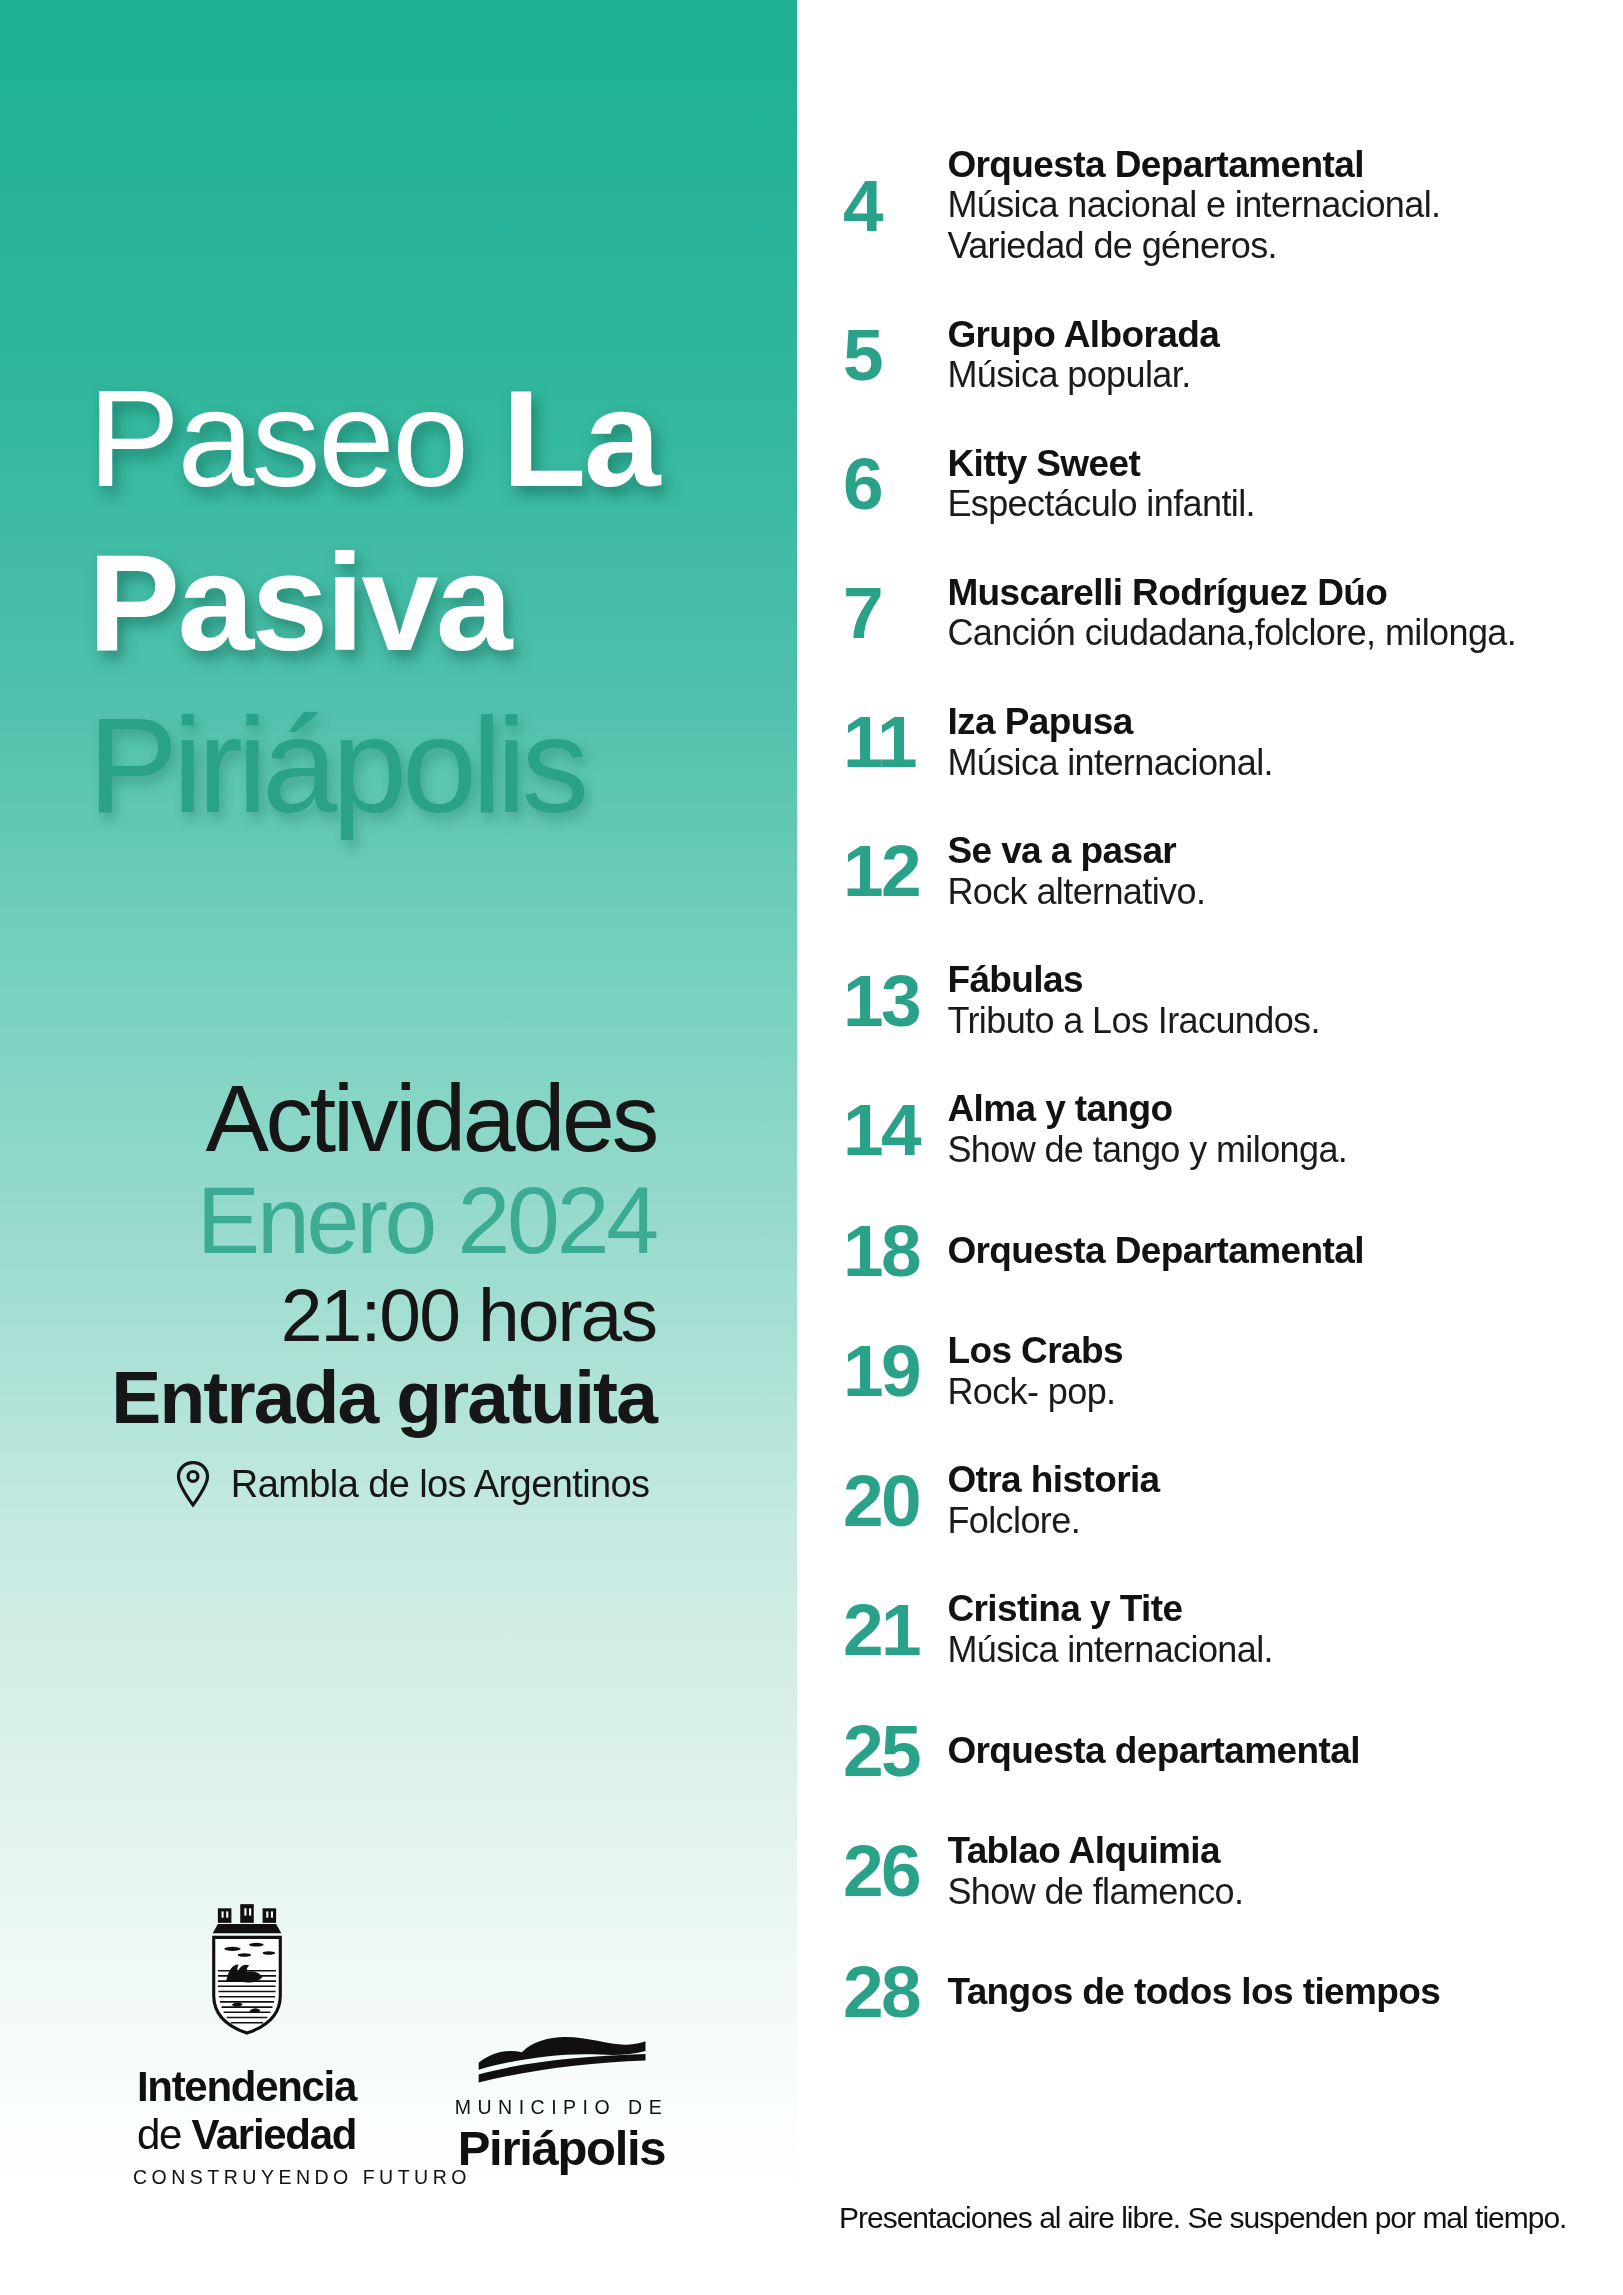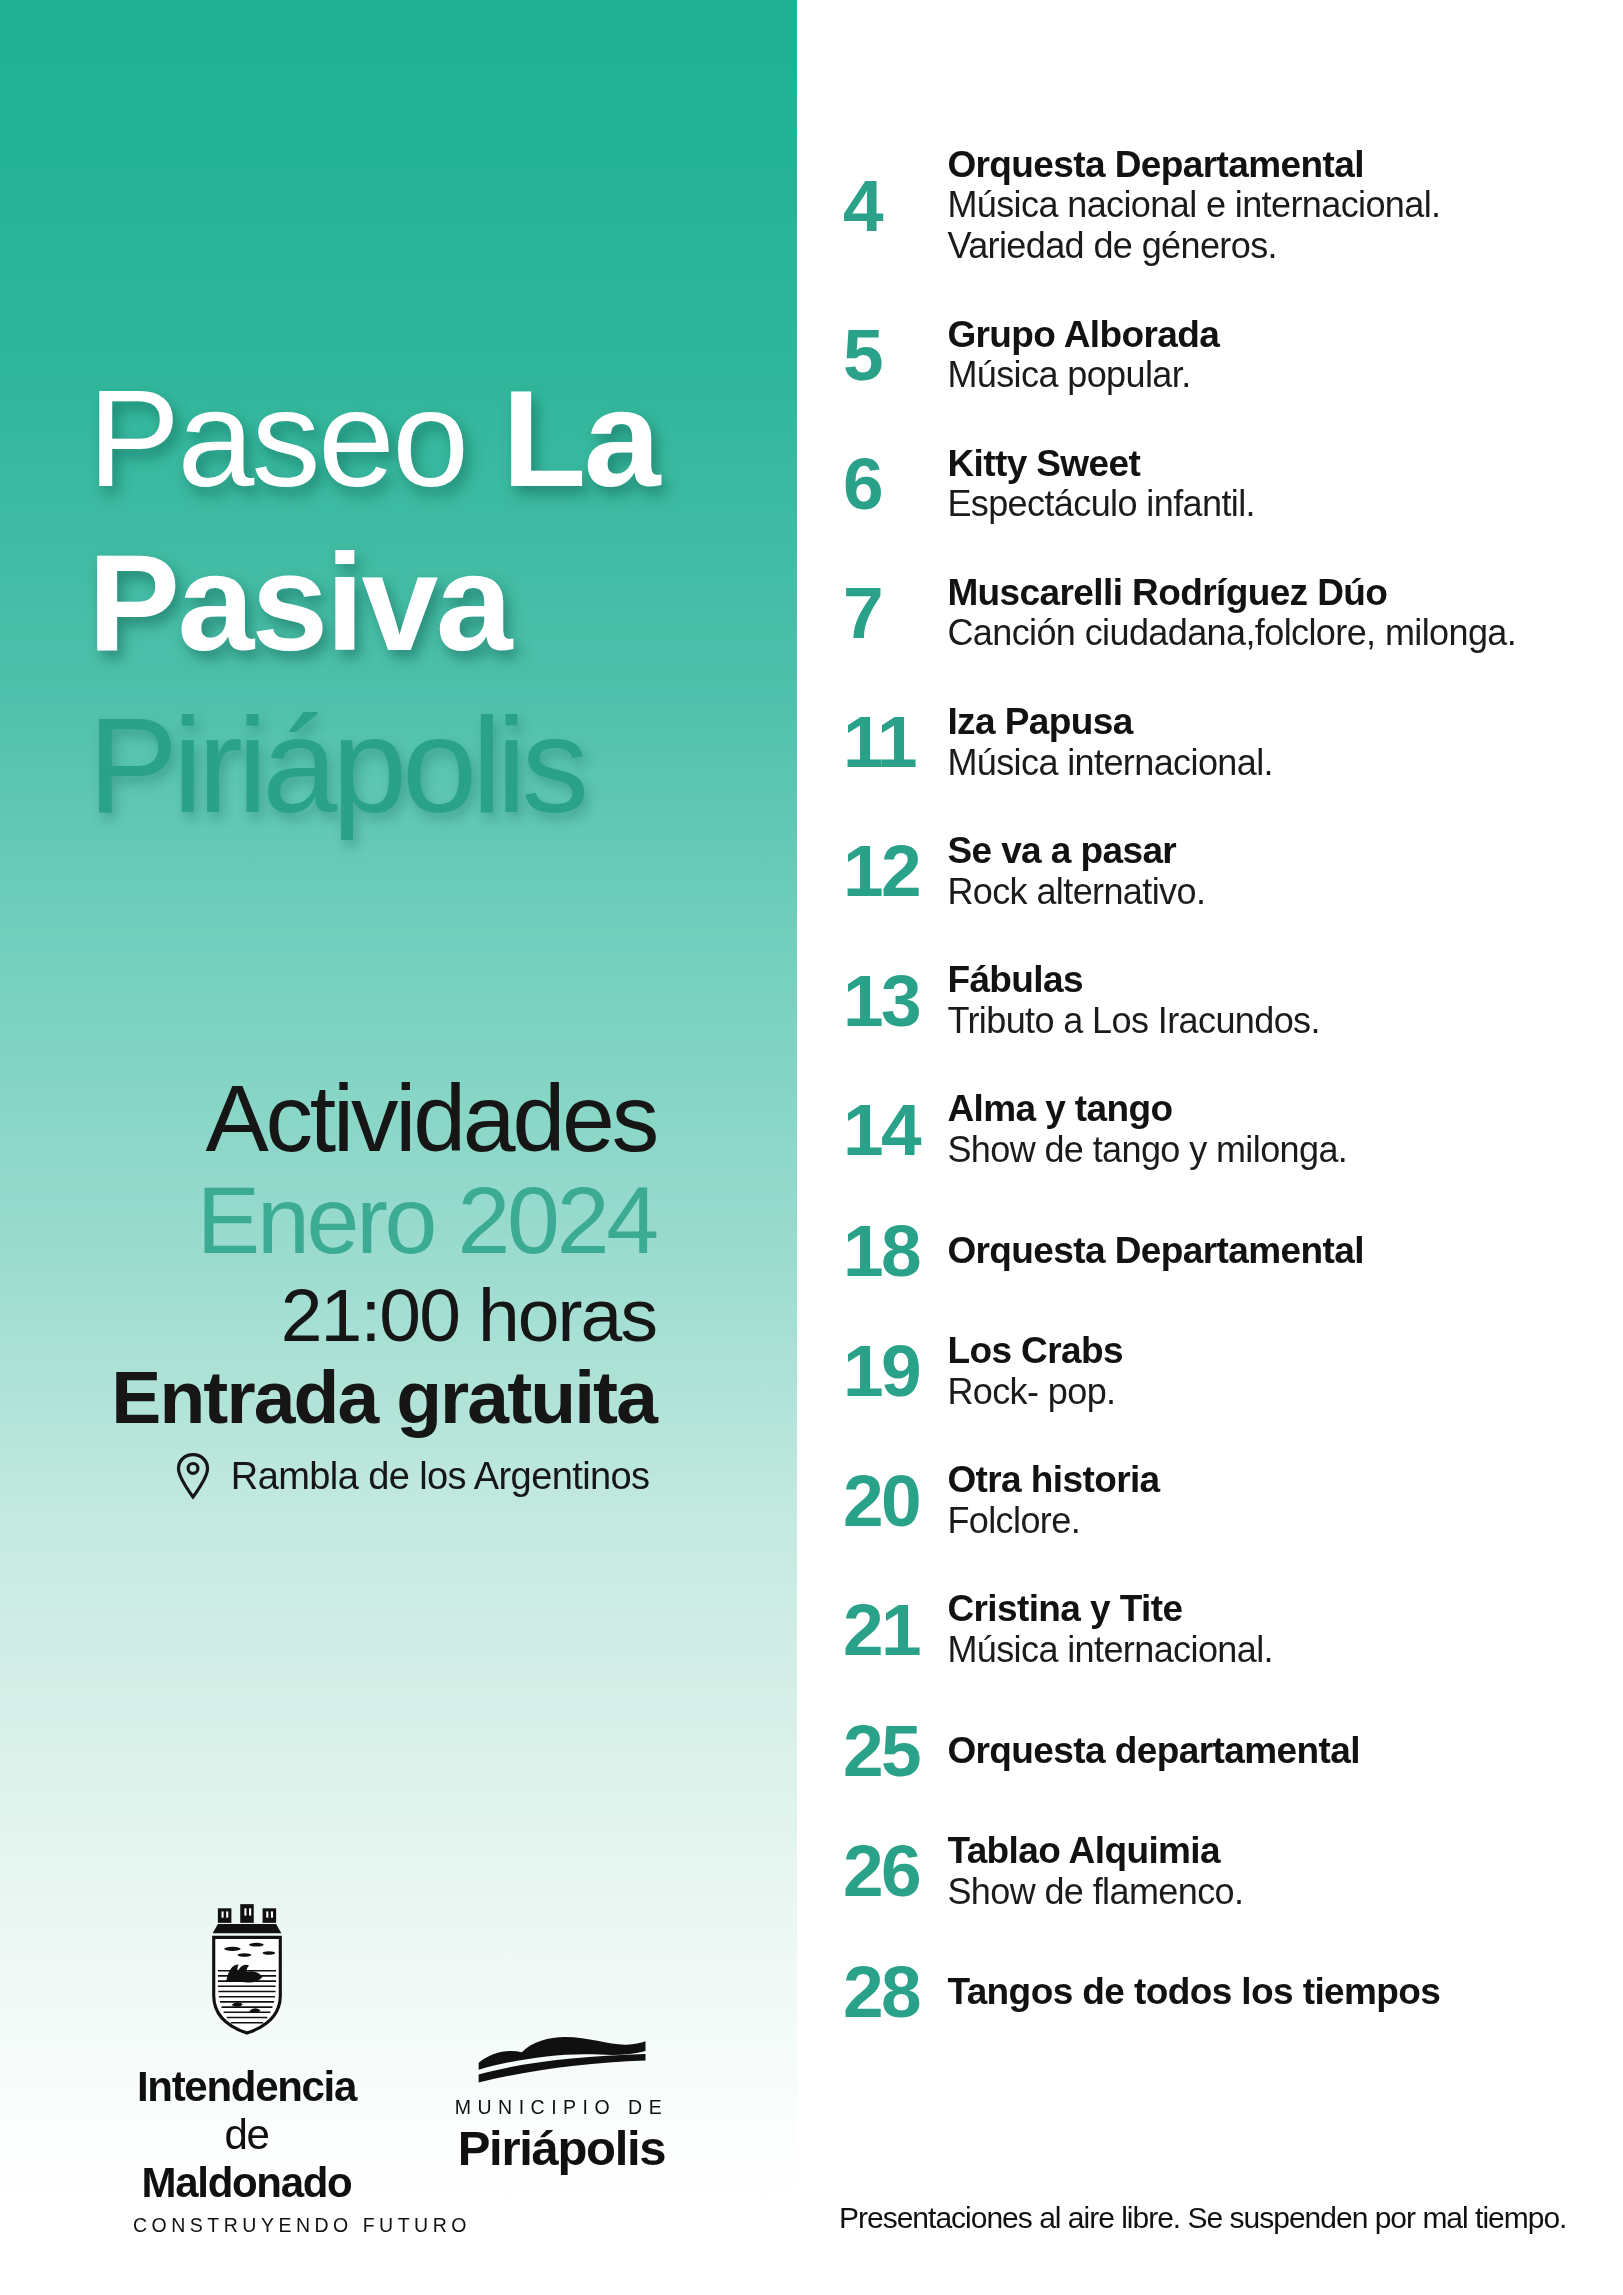--- a/index.html
+++ b/index.html
@@ -27,21 +27,21 @@
     font-size:135px; font-weight:400; color:#2aa189; letter-spacing:-5.2px;
     text-shadow:3.9px 6.5px 11.7px rgba(10,90,74,0.30);
   }
 
   
   .info-block { position:absolute; left:111px; top:1066px; width:545px; text-align:right; }
   .info-heading  { font-size:95px; line-height:104px; color:#161616; letter-spacing:-3.2px; }
   .info-month    { font-size:95px; line-height:100px; color:#3bab93; letter-spacing:-3.2px; }
   .info-time     { font-size:75px; line-height:81px; color:#161616; letter-spacing:-1.9px; margin-top:5.2px;}
   .info-adm      { font-size:75px; line-height:82px; color:#161616; letter-spacing:-1.9px;font-weight:bold; }
-  .info-loc-row  { margin-top:14px; display:flex; justify-content:flex-end; align-items:center; gap:17px; padding-right:6.5px;}
+  .info-loc-row  { margin-top:22px; display:flex; justify-content:flex-end; align-items:center; gap:17px; padding-right:6.5px;}
   .info-loc      { font-size:38px; color:#161616; letter-spacing:-0.6px; }
   .pin-icon svg  { display:block; }
 
   
   .events { position:absolute; left:843px; top:144px; width:763px;
             display:flex; flex-direction:column; gap:47px; }
   .event  { display:flex; align-items:center; gap:23.4px; }
   .event-num {
     min-width:81px; font-size:73px; font-weight:700; color:#2aa189;
     letter-spacing:-2.6px; line-height:0.9;
@@ -256,21 +256,21 @@
             <path d="M55 210 H145"></path>
           <path d="M61 220 H139"></path>
             <path d="M69 230 H131"></path>
         </g>
         <path d="M60 150 Q66 118 84 118 Q80 126 82 132 Q90 114 104 120 Q98 126 100 132 Q118 128 130 142 Q118 156 96 152 Q74 150 60 150 Z" fill="#101010"></path>
         <path d="M70 196 q10 -10 22 -2 q-6 10 -22 2 z" fill="#101010"></path>
         <path d="M104 208 q10 -10 22 -2 q-6 10 -22 2 z" fill="#101010"></path>
       </svg>
     </span>
     <div class="int-line1">Intendencia</div>
-    <div class="int-line2"><span>de </span><span class="bold">Maldonado</span></div>
+    <div class="int-line2"><span>de </span><span class="bold">Variedad</span></div>
     <div class="int-tag">CONSTRUYENDO  FUTURO</div>
   </div>
 
   <div class="logo-municipio">
     <span>
       <svg width="175" height="65" viewBox="0 0 300 110">
         <path d="M8 64 C30 46 58 40 82 46 C100 28 128 20 156 20 C198 20 232 34 262 33 C274 32 286 30 294 27 L294 44 C272 50 244 52 216 50 C150 46 70 58 8 76 Z" fill="#101010"></path>
         <path d="M8 84 C80 64 180 52 294 49 L294 60 C190 64 96 76 8 98 Z" fill="#101010"></path>
       </svg>
     </span>

